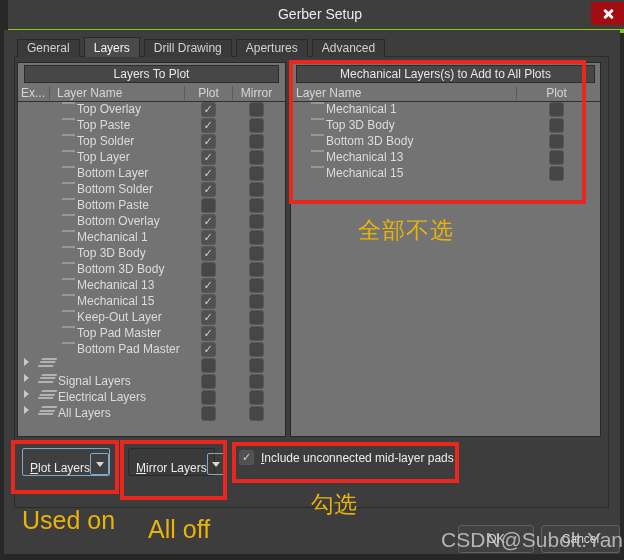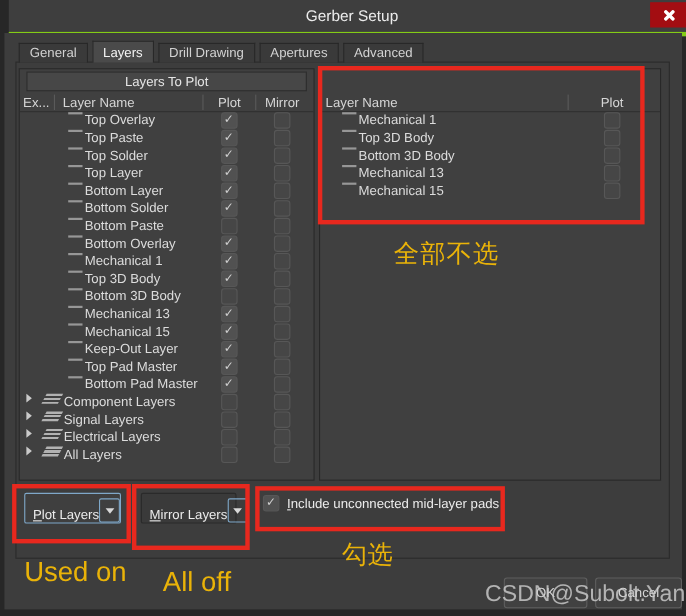--- a/index.html
+++ b/index.html
@@ -15,21 +15,21 @@
   .x-icon::before{transform:rotate(45deg)}
   .x-icon::after{transform:rotate(-45deg)}
   .content-bg{position:absolute;left:4px;top:30px;width:616px;height:524px;background:#3d3d3d}
   
   .tabbar{position:absolute;left:17px;top:39px;height:18px;display:flex;gap:4px;align-items:flex-end;z-index:3}
   .tab{background:#3a3a3a;border:1px solid #282828;border-bottom:none;color:#d2d2d2;font-size:12px;
        padding:2px 9px 2px;line-height:13px;cursor:pointer;white-space:nowrap}
   .tab.active{background:#4a4a4a;color:#f4f4f4;padding-top:4px}
   .tabpage{position:absolute;left:14px;top:56px;width:595px;height:452px;border:1px solid #2b2b2b;background:#3d3d3d;box-sizing:border-box}
   
-  .table{position:absolute;background:#404040;border:1px solid #282828;box-sizing:border-box}
+  .table{position:absolute;background:#737373;border:1px solid #282828;box-sizing:border-box}
   #left-table{left:17px;top:62px;width:269px;height:375px}
   #right-table{left:290px;top:62px;width:311px;height:375px}
   .band{position:absolute;top:2px;height:18px;background:#474747;border:1px solid #2c2c2c;color:#e6e6e6;
         font-size:12px;text-align:center;line-height:16px;box-sizing:border-box}
   #left-table .band{left:6px;width:255px}
   #right-table .band{left:5px;width:299px}
   .thead{position:absolute;top:21px;left:0;right:0;height:17px;display:flex;align-items:center;
          font-size:12px;color:#d6d6d6;border-bottom:1px solid #303030}
   .th{box-sizing:border-box;white-space:nowrap}
   .th.sep{border-left:1px solid #5a5a5a}
@@ -320,21 +320,20 @@
           <span class="cb"></span>
         </span>
     <span class="pad5"></span>
   </div>
       <div class="row group">
     <span class="arrow-wrap">
           <span class="tri-right"></span>
         </span>
     <span class="grp"></span>
 
-    <span class="lbl">Component Layers</span>
     <span class="spacer"></span>
     <span class="cell48">
           <span class="cb"></span>
         </span>
     <span class="cell48">
           <span class="cb"></span>
         </span>
     <span class="pad5"></span>
   </div>
       <div class="row group">
@@ -382,20 +381,21 @@
         </span>
     <span class="cell48">
           <span class="cb"></span>
         </span>
     <span class="pad5"></span>
   </div>
     </div>
 </div>
 
 <div class="table" id="right-table">
+  <div class="band">Mechanical Layers(s) to Add to All Plots</div>
   <div class="thead">
     <span class="th" style="flex:1;padding-left:5px">Layer Name</span>
     <span class="th sep" style="width:80px;text-align:center">Plot</span>
     <span class="th" style="width:4px"></span>
   </div>
   <div class="rows" id="right-rows">
       <div class="row">
     <span class="dash"></span>
     <span class="lbl">Mechanical 1</span>
     <span class="spacer"></span>

